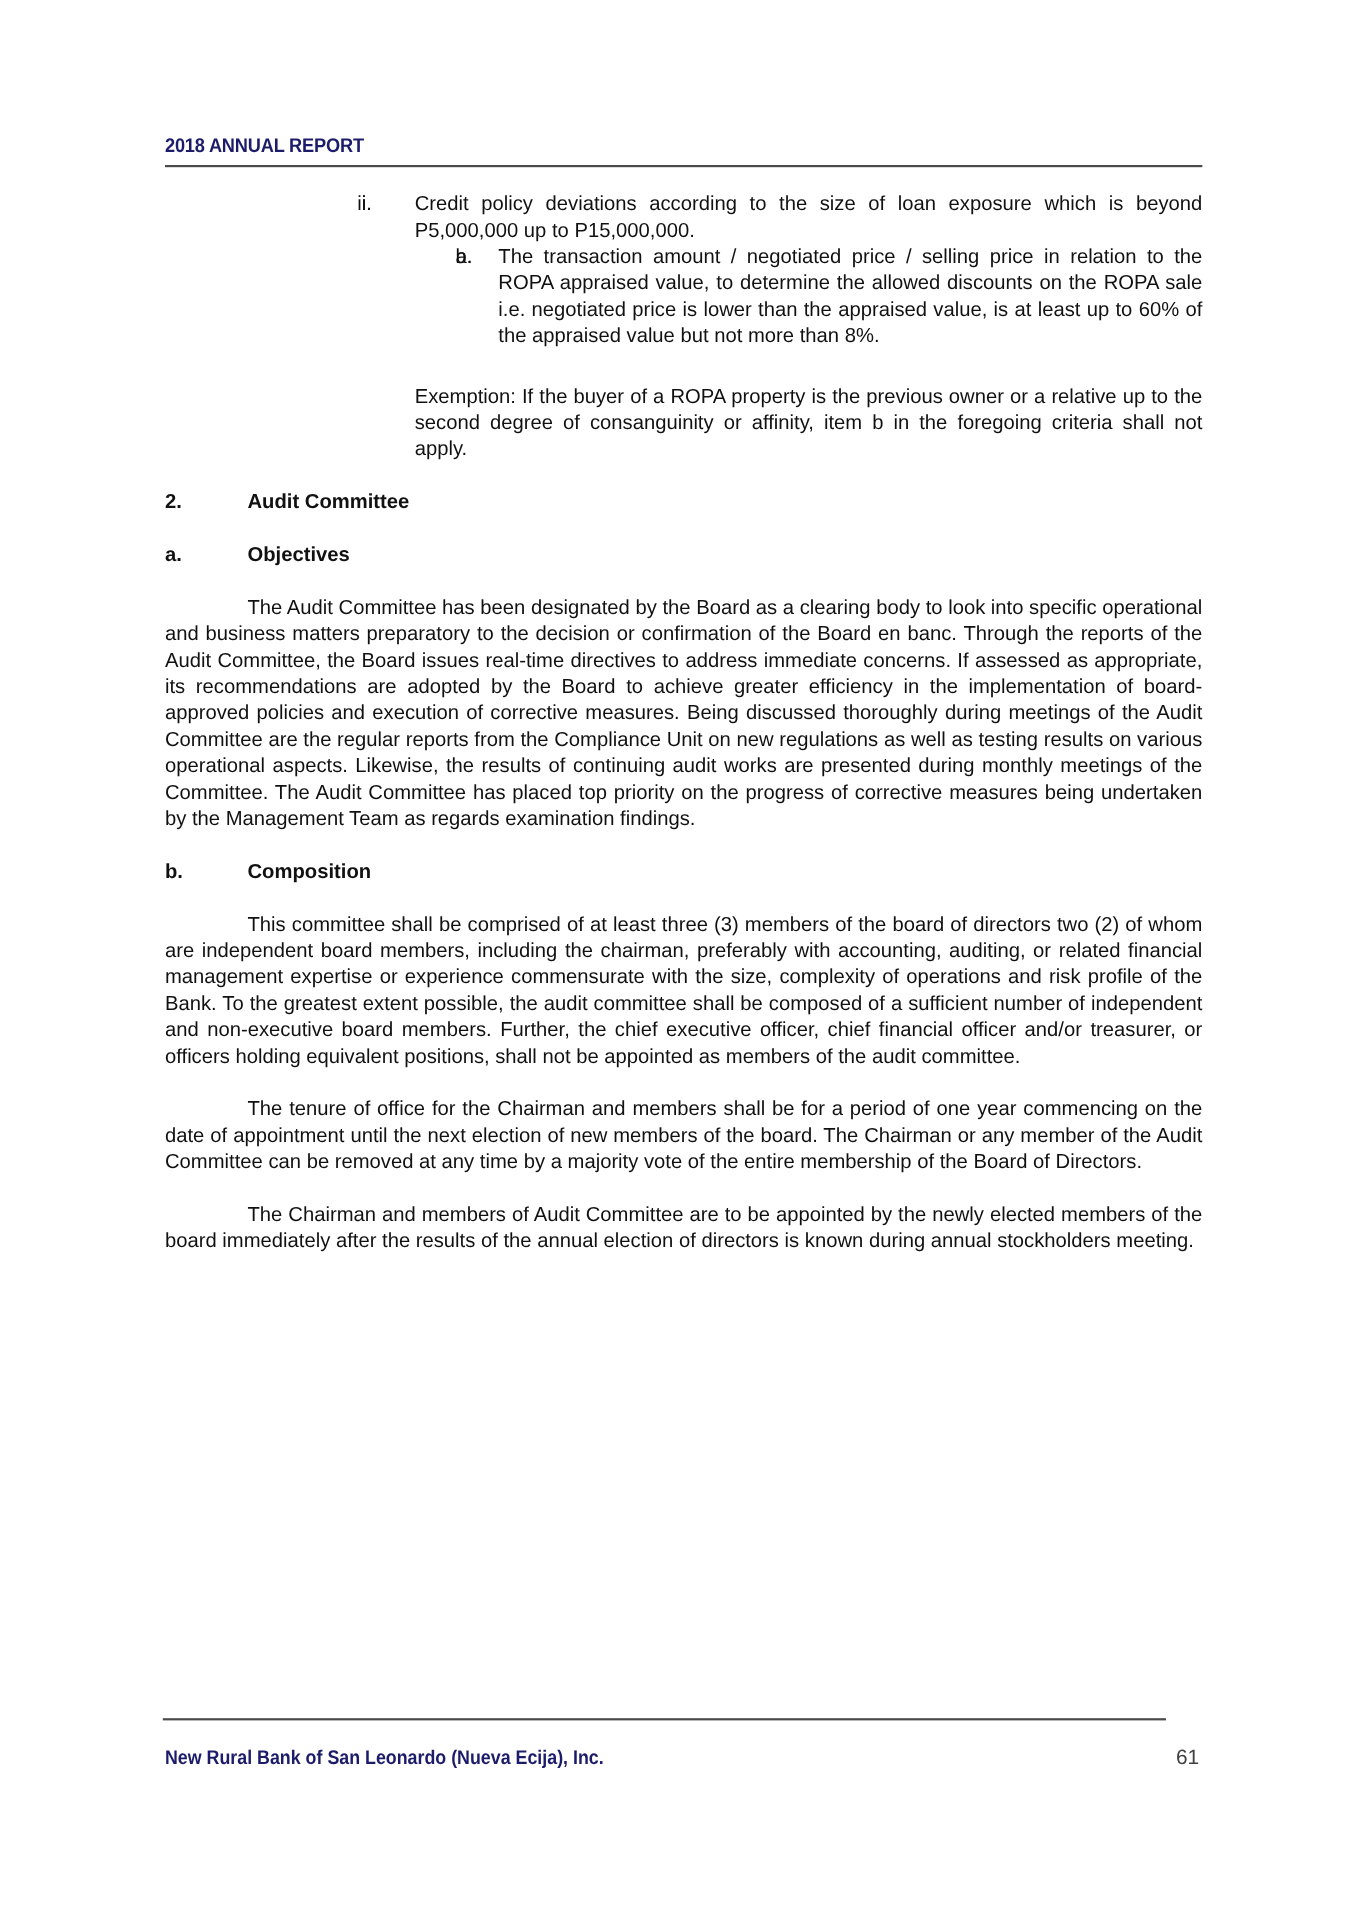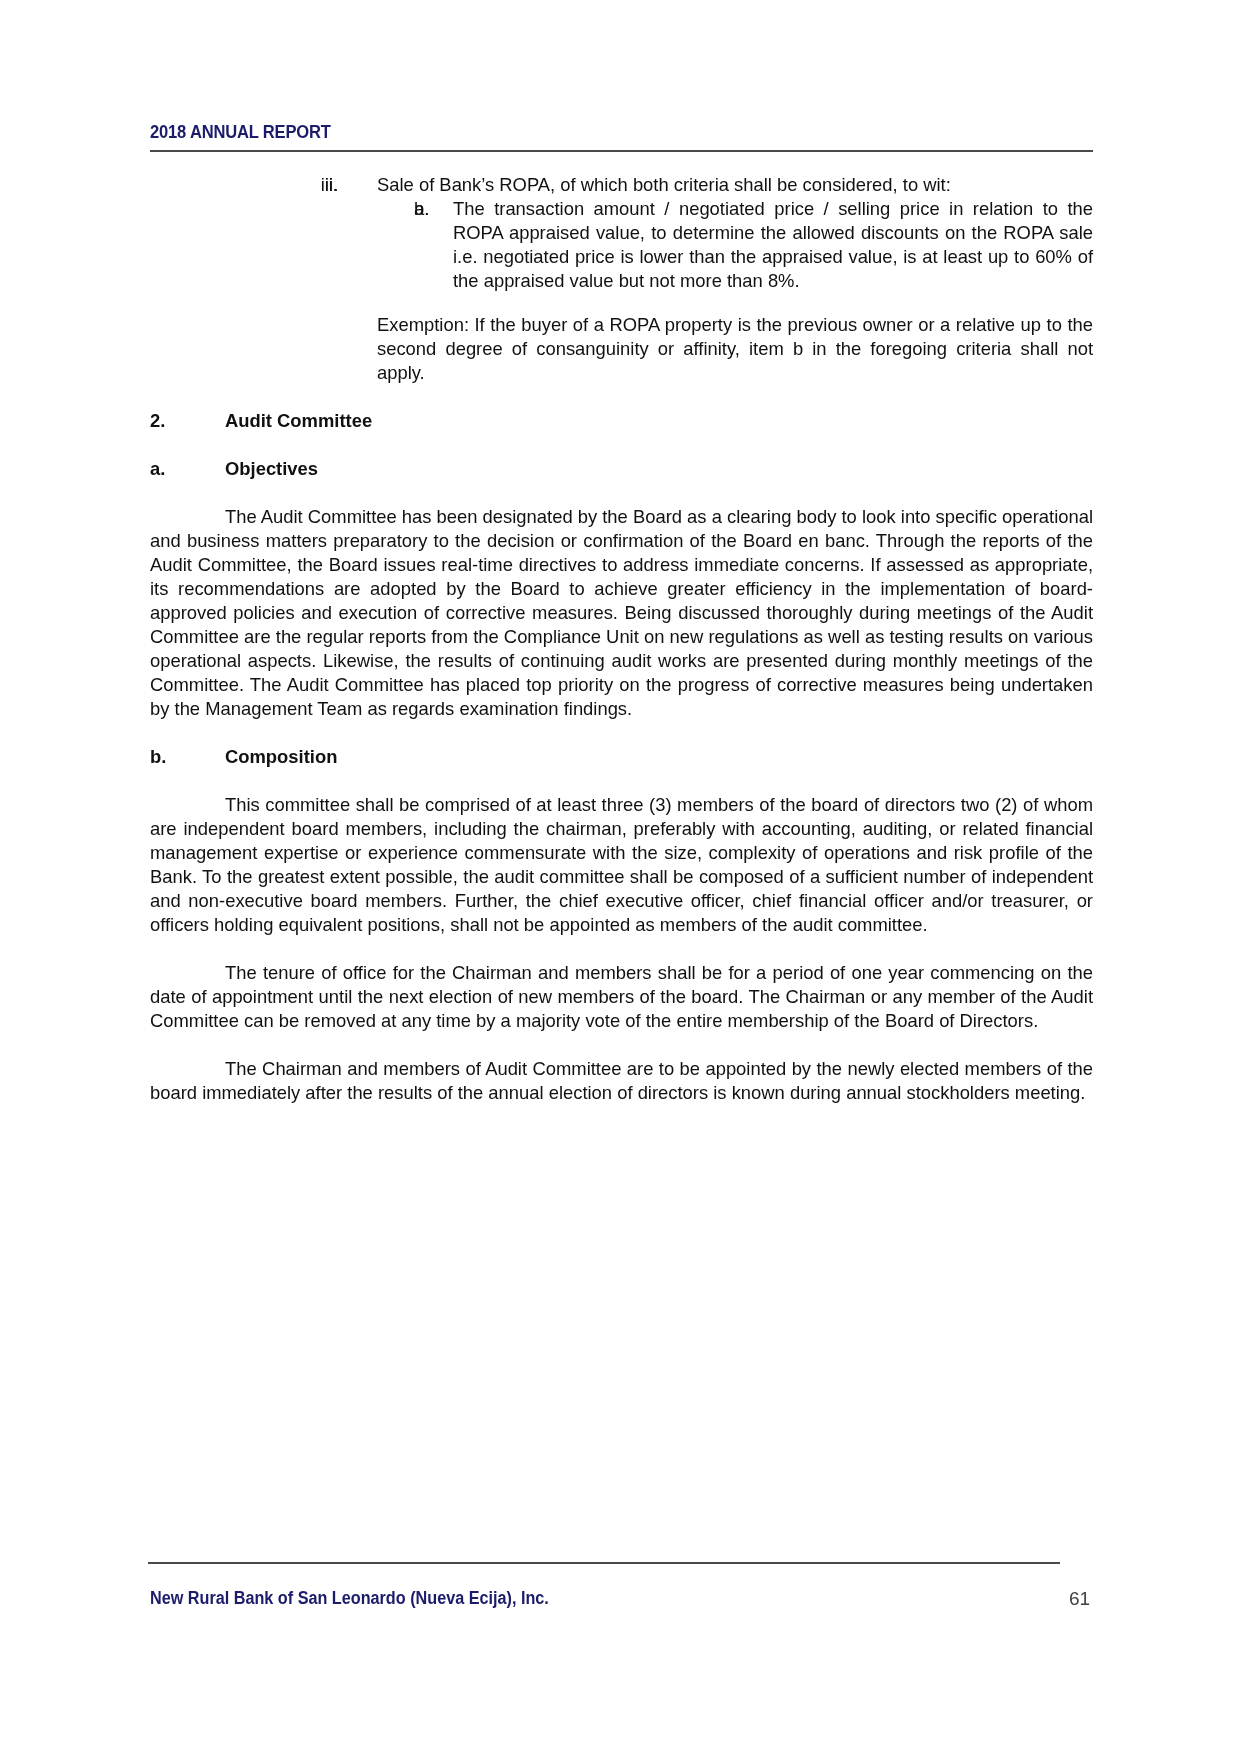--- a/index.html
+++ b/index.html
@@ -86,21 +86,21 @@
     text-align: justify;
   }
   .sub-item .num {
     position: absolute;
     left: 264px;
     top: 0;
   }
   .exemption {
     padding-left: 227px;
     text-align: justify;
-    margin-top: 20px;
+    margin-top: 31px;
   }
   .section-heading {
     font-weight: bold;
     display: flex;
     margin-top: 24px;
   }
   .section-heading .num {
     width: 75px;
     flex: 0 0 75px;
   }
@@ -116,24 +116,21 @@
 <div class="page-header-title">2018 ANNUAL REPORT</div>
 <div class="header-rule"></div>
 
 <div class="content">
 
   <div class="list-item">
     <span class="num">i.</span>
   </div>
   <div class="list-item">
     <span class="num">ii.</span>
-  </div>
-  <div class="list-item">
-    <span class="num">iii.</span>
-    <span>Sale of Bank’s ROPA, of which both criteria shall be considered, to wit:</span>
+    <span>Credit policy deviations according to the size of loan exposure which is beyond P5,000,000 up to P15,000,000.</span>
   </div>
   <div class="sub-item">
     <span class="num">a.</span>
   </div>
   <div class="sub-item">
     <span class="num">b.</span>
     <span>The transaction amount / negotiated price / selling price in relation to the ROPA appraised value, to determine the allowed discounts on the ROPA sale i.e. negotiated price is lower than the appraised value, is at least up to 60% of the appraised value but not more than 8%.</span>
   </div>
 
   <div class="exemption">Exemption: If the buyer of a ROPA property is the previous owner or a relative up to the second degree of consanguinity or affinity, item b in the foregoing criteria shall not apply.</div>

